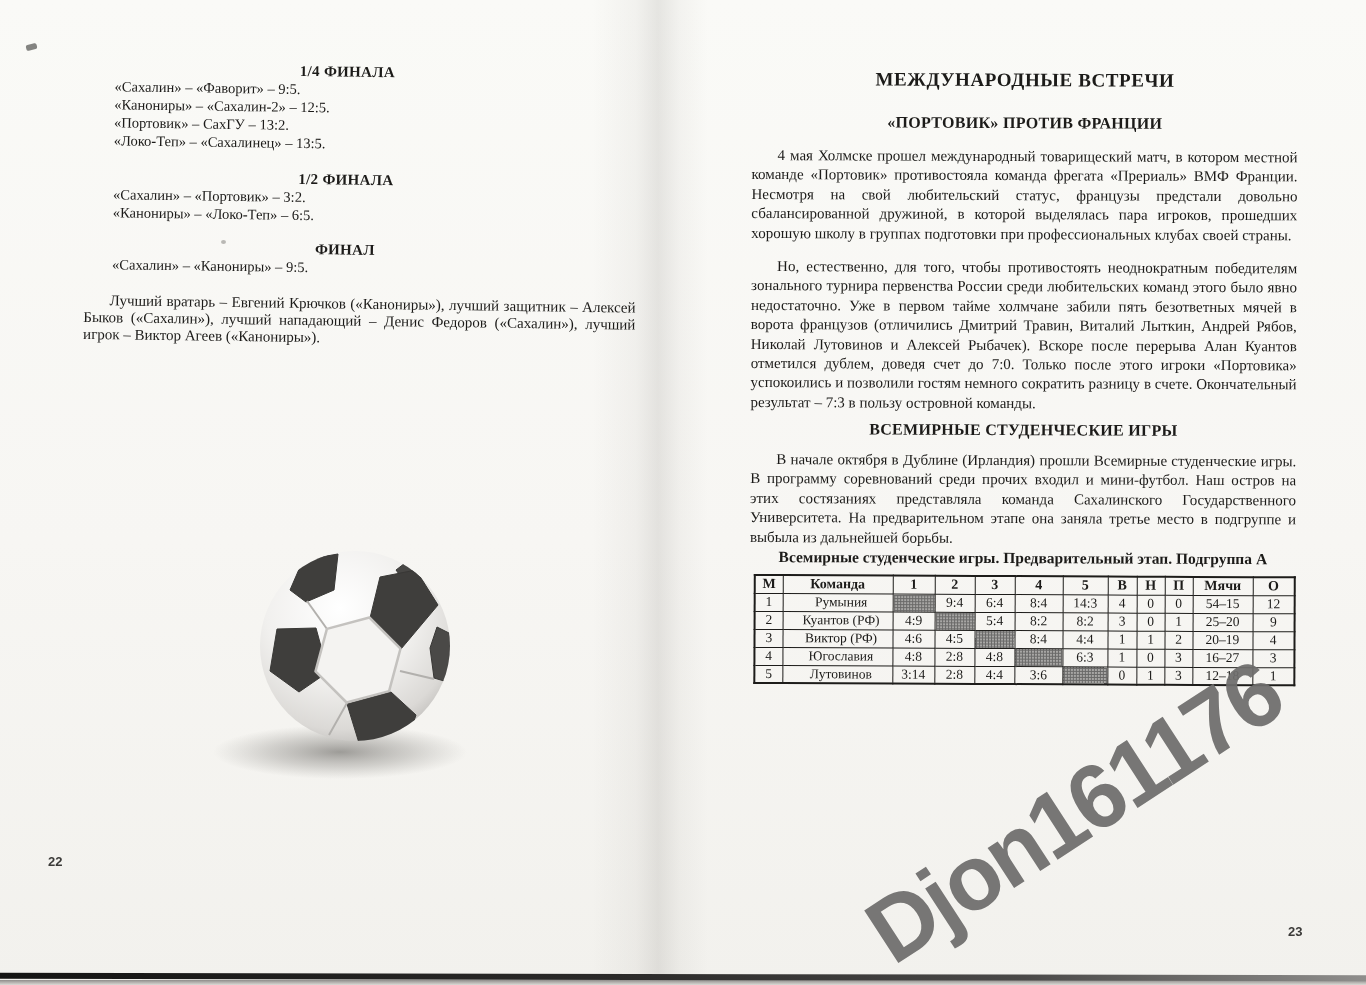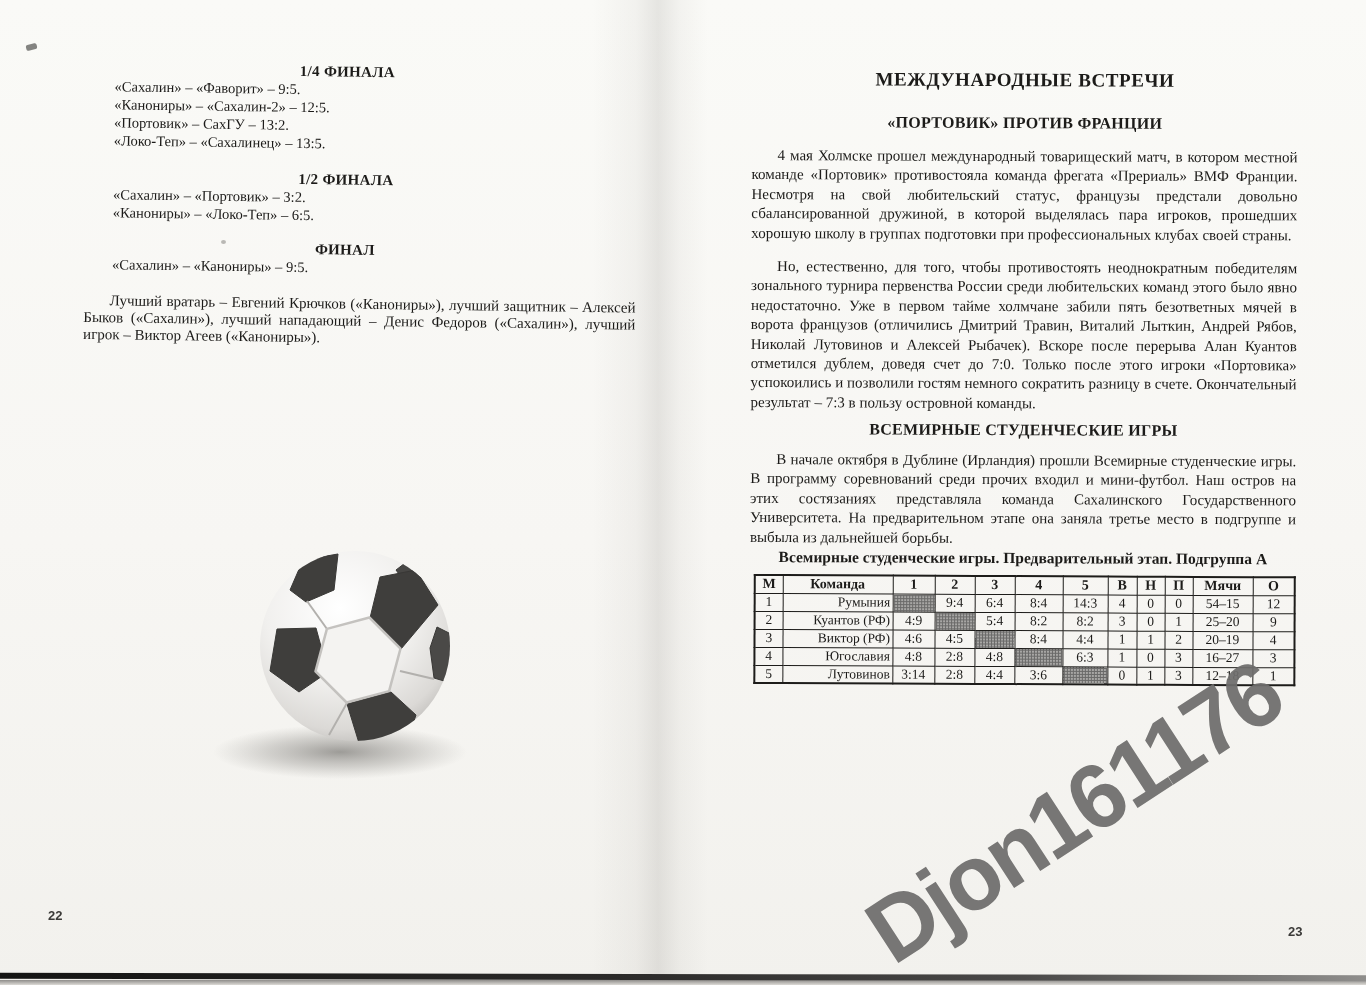--- a/index.html
+++ b/index.html
@@ -35,21 +35,21 @@
 
   
   table.results { position:absolute; left:756px; top:574px; width:540px;
     border-collapse:collapse; table-layout:fixed;
     border:2px solid #1d1c1a; }
   table.results th, table.results td {
     border:1.5px solid #1d1c1a; height:18px; padding:0 2px;
     font-size:13.5px; text-align:center; overflow:hidden; white-space:nowrap;
   }
   table.results th { font-weight:bold; font-size:14px; }
-  table.results td.team { text-align:right; padding-left:9px; }
+  table.results td.team { text-align:center; padding-left:9px; }
   table.results td.shade {
     background-color:#a8a7a5;
     background-image:radial-gradient(rgba(55,55,55,0.55) 1px, transparent 1.3px);
     background-size:3px 3px;
   }
 
   
   .page-num { position:absolute; font-family:"Liberation Sans", sans-serif;
     font-weight:bold; font-size:13px; color:#3b3a38; }
   .gutter { position:absolute; left:592px; top:0; width:116px; height:985px;
@@ -241,21 +241,21 @@
         <td>0</td>
         <td>1</td>
         <td>3</td>
         <td>12–18</td>
         <td>1</td>
       </tr>
     </tbody>
   </table>
 </div>
 
-<div class="page-num" style="left:48px; top:908px">22</div>
+<div class="page-num" style="left:48px; top:854px">22</div>
 <div class="page-num" style="left:1288px; top:924px">23</div>
 
 <div class="speck-1"></div>
 <div class="speck-2"></div>
 <div class="edge-light"></div>
 <div class="edge-dark"></div>
 
 <div class="watermark">Djon161176</div>
 
 </body></html>

